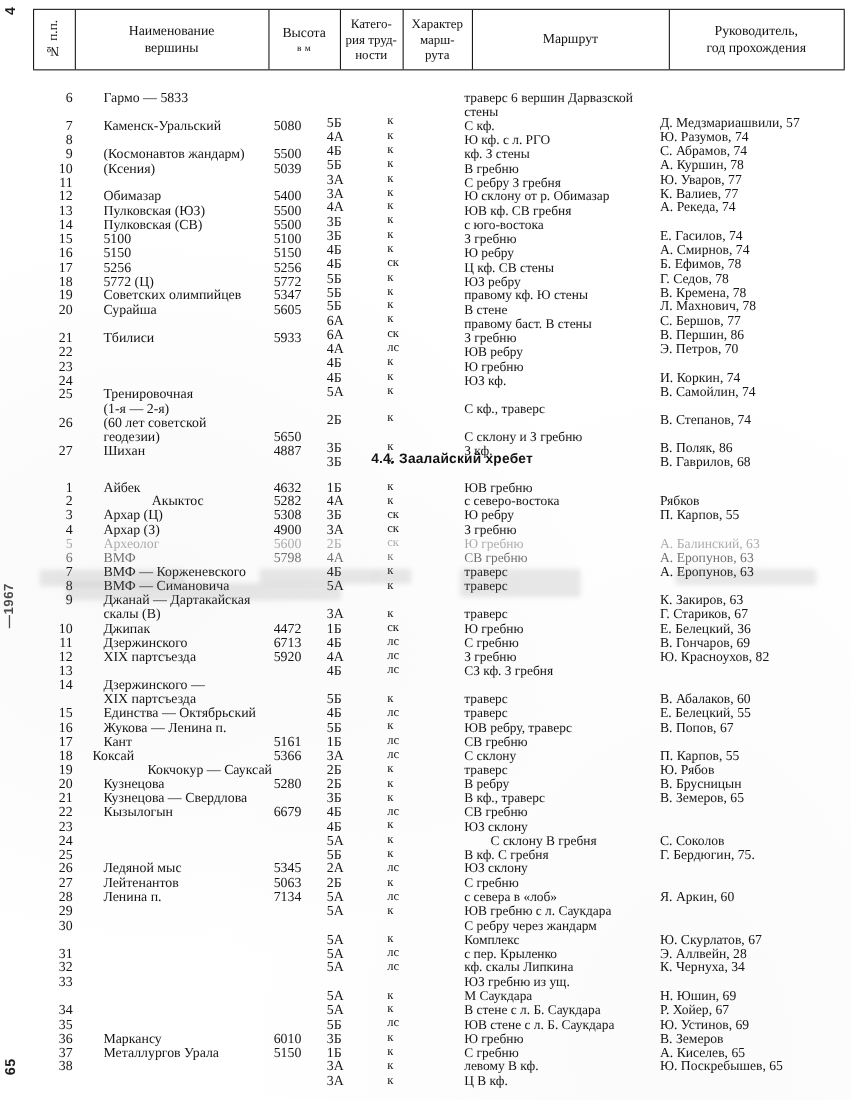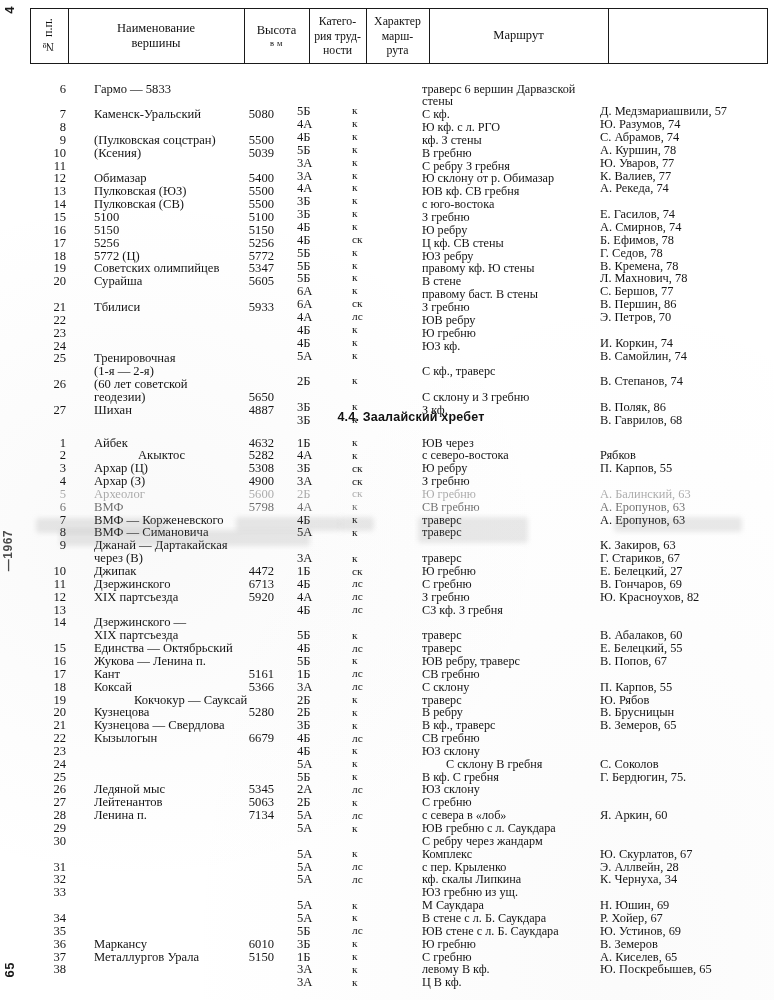--- a/index.html
+++ b/index.html
@@ -179,20 +179,26 @@
   <div class="hdr" style="left:399px; width:179px;">Маршрут</div>
 
   <div class="hdr" style="left:336px; width:63px; font-size:11.8px;">
     <div>
       <div>Характер</div>
       <div>марш-</div>
       <div>рута</div>
     </div>
   </div>
 
+  <div class="hdr" style="left:578px; width:159px;">
+    <div>
+      <div>Руководитель,</div>
+      <div>год прохождения</div>
+    </div>
+  </div>
 </div>
 
 <div class="sheet" id="sheet">
     <div class="cell c-num" style="left: 40px; top: 82.5px;">6</div>
     <div class="cell c-name" style="left: 94px; top: 82.5px;">Гармо — 5833</div>
     <div class="cell c-route" style="left: 422px; top: 82.5px;">траверс 6 вершин Дарвазской</div>
     <div class="cell c-cat" style="left: 297px; top: 105.35px;">5Б</div>
     <div class="cell c-char" style="left: 352px; top: 105.35px;">к</div>
     <div class="cell c-route" style="left: 422px; top: 95.35px;">стены</div>
     <div class="cell c-lead" style="left: 600px; top: 105.35px;">Д. Медзмариашвили, 57</div>
@@ -202,21 +208,21 @@
     <div class="cell c-cat" style="left: 297px; top: 118.2px;">4А</div>
     <div class="cell c-char" style="left: 352px; top: 118.2px;">к</div>
     <div class="cell c-route" style="left: 422px; top: 108.2px;">С кф.</div>
     <div class="cell c-lead" style="left: 600px; top: 118.2px;">Ю. Разумов, 74</div>
     <div class="cell c-num" style="left: 40px; top: 121.05px;">8</div>
     <div class="cell c-cat" style="left: 297px; top: 131.05px;">4Б</div>
     <div class="cell c-char" style="left: 352px; top: 131.05px;">к</div>
     <div class="cell c-route" style="left: 422px; top: 121.05px;">Ю кф. с л. РГО</div>
     <div class="cell c-lead" style="left: 600px; top: 131.05px;">С. Абрамов, 74</div>
     <div class="cell c-num" style="left: 40px; top: 133.9px;">9</div>
-    <div class="cell c-name" style="left: 94px; top: 133.9px;">(Пулковская соцстран)</div>
+    <div class="cell c-name" style="left: 94px; top: 133.9px;">(Космонавтов жандарм)</div>
     <div class="cell c-alt" style="left: 238px; top: 133.9px;">5500</div>
     <div class="cell c-cat" style="left: 297px; top: 143.9px;">5Б</div>
     <div class="cell c-char" style="left: 352px; top: 143.9px;">к</div>
     <div class="cell c-route" style="left: 422px; top: 133.9px;">кф. З стены</div>
     <div class="cell c-lead" style="left: 600px; top: 143.9px;">А. Куршин, 78</div>
     <div class="cell c-num" style="left: 40px; top: 146.75px;">10</div>
     <div class="cell c-name" style="left: 94px; top: 146.75px;">(Ксения)</div>
     <div class="cell c-alt" style="left: 238px; top: 146.75px;">5039</div>
     <div class="cell c-cat" style="left: 297px; top: 156.75px;">3А</div>
     <div class="cell c-char" style="left: 352px; top: 156.75px;">к</div>
@@ -335,21 +341,21 @@
     <div class="cell c-cat" style="left: 297px; top: 413.75px;">3Б</div>
     <div class="cell c-char" style="left: 352px; top: 413.75px;">к</div>
     <div class="cell c-route" style="left: 422px; top: 403.75px;">З кф.</div>
     <div class="cell c-lead" style="left: 600px; top: 413.75px;">В. Гаврилов, 68</div>
     <div class="section-title" style="left: 0px; top: 410px; width: 774px; text-align: center; padding-left: 48px; box-sizing: border-box;">4.4. Заалайский хребет</div>
     <div class="cell c-num" style="left: 40px; top: 436.5px;">1</div>
     <div class="cell c-name" style="left: 94px; top: 436.5px;">Айбек</div>
     <div class="cell c-alt" style="left: 238px; top: 436.5px;">4632</div>
     <div class="cell c-cat" style="left: 297px; top: 436.5px;">1Б</div>
     <div class="cell c-char" style="left: 352px; top: 437px;">к</div>
-    <div class="cell c-route" style="left: 422px; top: 436.5px;">ЮВ через</div>
+    <div class="cell c-route" style="left: 422px; top: 436.5px;">ЮВ гребню</div>
     <div class="cell c-num" style="left: 40px; top: 449.35px;">2</div>
     <div class="cell c-name" style="left: 94px; top: 449.35px; margin-left: 44px;">Акыктос</div>
     <div class="cell c-alt" style="left: 238px; top: 449.35px;">5282</div>
     <div class="cell c-cat" style="left: 297px; top: 449.35px;">4А</div>
     <div class="cell c-char" style="left: 352px; top: 449.85px;">к</div>
     <div class="cell c-route" style="left: 422px; top: 449.35px;">с северо-востока</div>
     <div class="cell c-lead" style="left: 600px; top: 449.35px;">Рябков</div>
     <div class="cell c-num" style="left: 40px; top: 462.2px;">3</div>
     <div class="cell c-name" style="left: 94px; top: 462.2px;">Архар (Ц)</div>
     <div class="cell c-alt" style="left: 238px; top: 462.2px;">5308</div>
@@ -384,32 +390,32 @@
     <div class="cell c-route" style="left: 422px; top: 513.6px;">траверс</div>
     <div class="cell c-lead" style="left: 600px; top: 513.6px;">А. Еропунов, 63</div>
     <div class="cell c-num" style="left: 40px; top: 526.45px;">8</div>
     <div class="cell c-name" style="left: 94px; top: 526.45px;">ВМФ — Симановича</div>
     <div class="cell c-cat" style="left: 297px; top: 526.45px;">5А</div>
     <div class="cell c-char" style="left: 352px; top: 526.95px;">к</div>
     <div class="cell c-route" style="left: 422px; top: 526.45px;">траверс</div>
     <div class="cell c-num" style="left: 40px; top: 539.3px;">9</div>
     <div class="cell c-name" style="left: 94px; top: 539.3px;">Джанай — Дартакайская</div>
     <div class="cell c-lead" style="left: 600px; top: 539.3px;">К. Закиров, 63</div>
-    <div class="cell c-name" style="left: 94px; top: 552.15px;">через (В)</div>
+    <div class="cell c-name" style="left: 94px; top: 552.15px;">скалы (В)</div>
     <div class="cell c-cat" style="left: 297px; top: 552.15px;">3А</div>
     <div class="cell c-char" style="left: 352px; top: 552.65px;">к</div>
     <div class="cell c-route" style="left: 422px; top: 552.15px;">траверс</div>
     <div class="cell c-lead" style="left: 600px; top: 552.15px;">Г. Стариков, 67</div>
     <div class="cell c-num" style="left: 40px; top: 565px;">10</div>
     <div class="cell c-name" style="left: 94px; top: 565px;">Джипак</div>
     <div class="cell c-alt" style="left: 238px; top: 565px;">4472</div>
     <div class="cell c-cat" style="left: 297px; top: 565px;">1Б</div>
     <div class="cell c-char" style="left: 352px; top: 565.5px;">ск</div>
     <div class="cell c-route" style="left: 422px; top: 565px;">Ю гребню</div>
-    <div class="cell c-lead" style="left: 600px; top: 565px;">Е. Белецкий, 27</div>
+    <div class="cell c-lead" style="left: 600px; top: 565px;">Е. Белецкий, 36</div>
     <div class="cell c-num" style="left: 40px; top: 577.85px;">11</div>
     <div class="cell c-name" style="left: 94px; top: 577.85px;">Дзержинского</div>
     <div class="cell c-alt" style="left: 238px; top: 577.85px;">6713</div>
     <div class="cell c-cat" style="left: 297px; top: 577.85px;">4Б</div>
     <div class="cell c-char" style="left: 352px; top: 578.35px;">лс</div>
     <div class="cell c-route" style="left: 422px; top: 577.85px;">С гребню</div>
     <div class="cell c-lead" style="left: 600px; top: 577.85px;">В. Гончаров, 69</div>
     <div class="cell c-num" style="left: 40px; top: 590.7px;">12</div>
     <div class="cell c-name" style="left: 94px; top: 590.7px;">XIX партсъезда</div>
     <div class="cell c-alt" style="left: 238px; top: 590.7px;">5920</div>
@@ -440,21 +446,21 @@
     <div class="cell c-char" style="left: 352px; top: 655.45px;">к</div>
     <div class="cell c-route" style="left: 422px; top: 654.95px;">ЮВ ребру, траверс</div>
     <div class="cell c-lead" style="left: 600px; top: 654.95px;">В. Попов, 67</div>
     <div class="cell c-num" style="left: 40px; top: 667.8px;">17</div>
     <div class="cell c-name" style="left: 94px; top: 667.8px;">Кант</div>
     <div class="cell c-alt" style="left: 238px; top: 667.8px;">5161</div>
     <div class="cell c-cat" style="left: 297px; top: 667.8px;">1Б</div>
     <div class="cell c-char" style="left: 352px; top: 668.3px;">лс</div>
     <div class="cell c-route" style="left: 422px; top: 667.8px;">СВ гребню</div>
     <div class="cell c-num" style="left: 40px; top: 680.65px;">18</div>
-    <div class="cell c-name" style="left: 94px; top: 680.65px;">Коксай</div>
+    <div class="cell c-name" style="left: 84px; top: 680.65px;">Коксай</div>
     <div class="cell c-alt" style="left: 238px; top: 680.65px;">5366</div>
     <div class="cell c-cat" style="left: 297px; top: 680.65px;">3А</div>
     <div class="cell c-char" style="left: 352px; top: 681.15px;">лс</div>
     <div class="cell c-route" style="left: 422px; top: 680.65px;">С склону</div>
     <div class="cell c-lead" style="left: 600px; top: 680.65px;">П. Карпов, 55</div>
     <div class="cell c-num" style="left: 40px; top: 693.5px;">19</div>
     <div class="cell c-name" style="left: 94px; top: 693.5px; margin-left: 40px;">Кокчокур — Сауксай</div>
     <div class="cell c-cat" style="left: 297px; top: 693.5px;">2Б</div>
     <div class="cell c-char" style="left: 352px; top: 694px;">к</div>
     <div class="cell c-route" style="left: 422px; top: 693.5px;">траверс</div>

